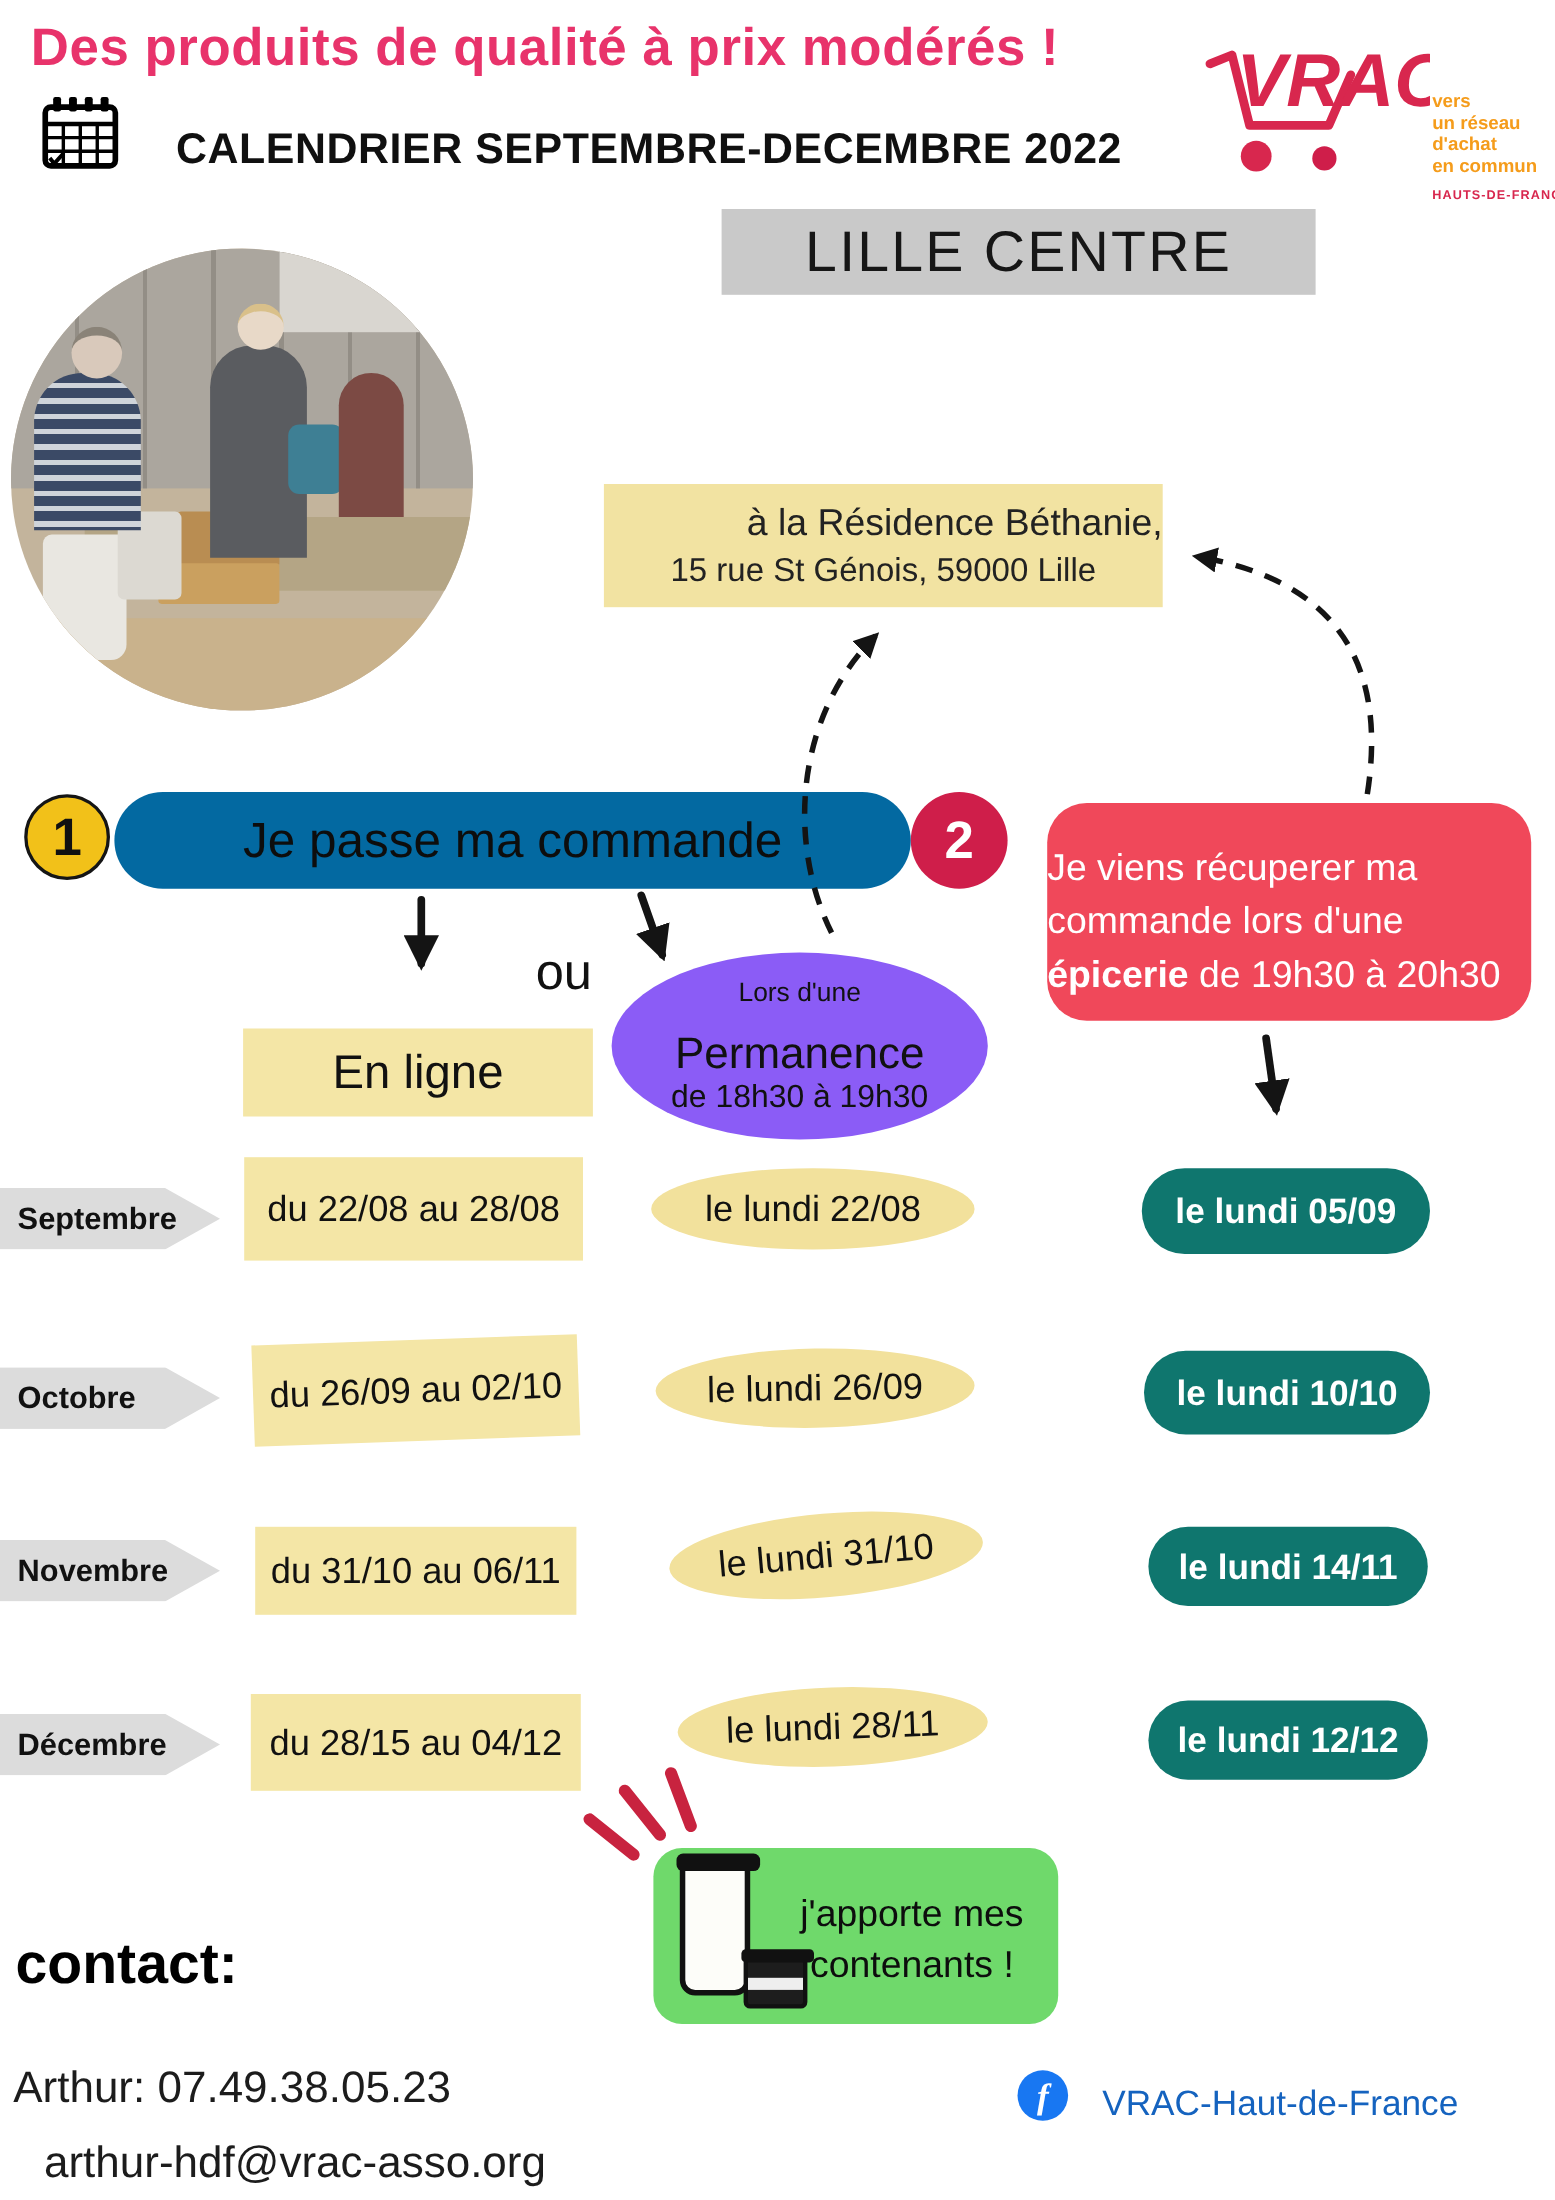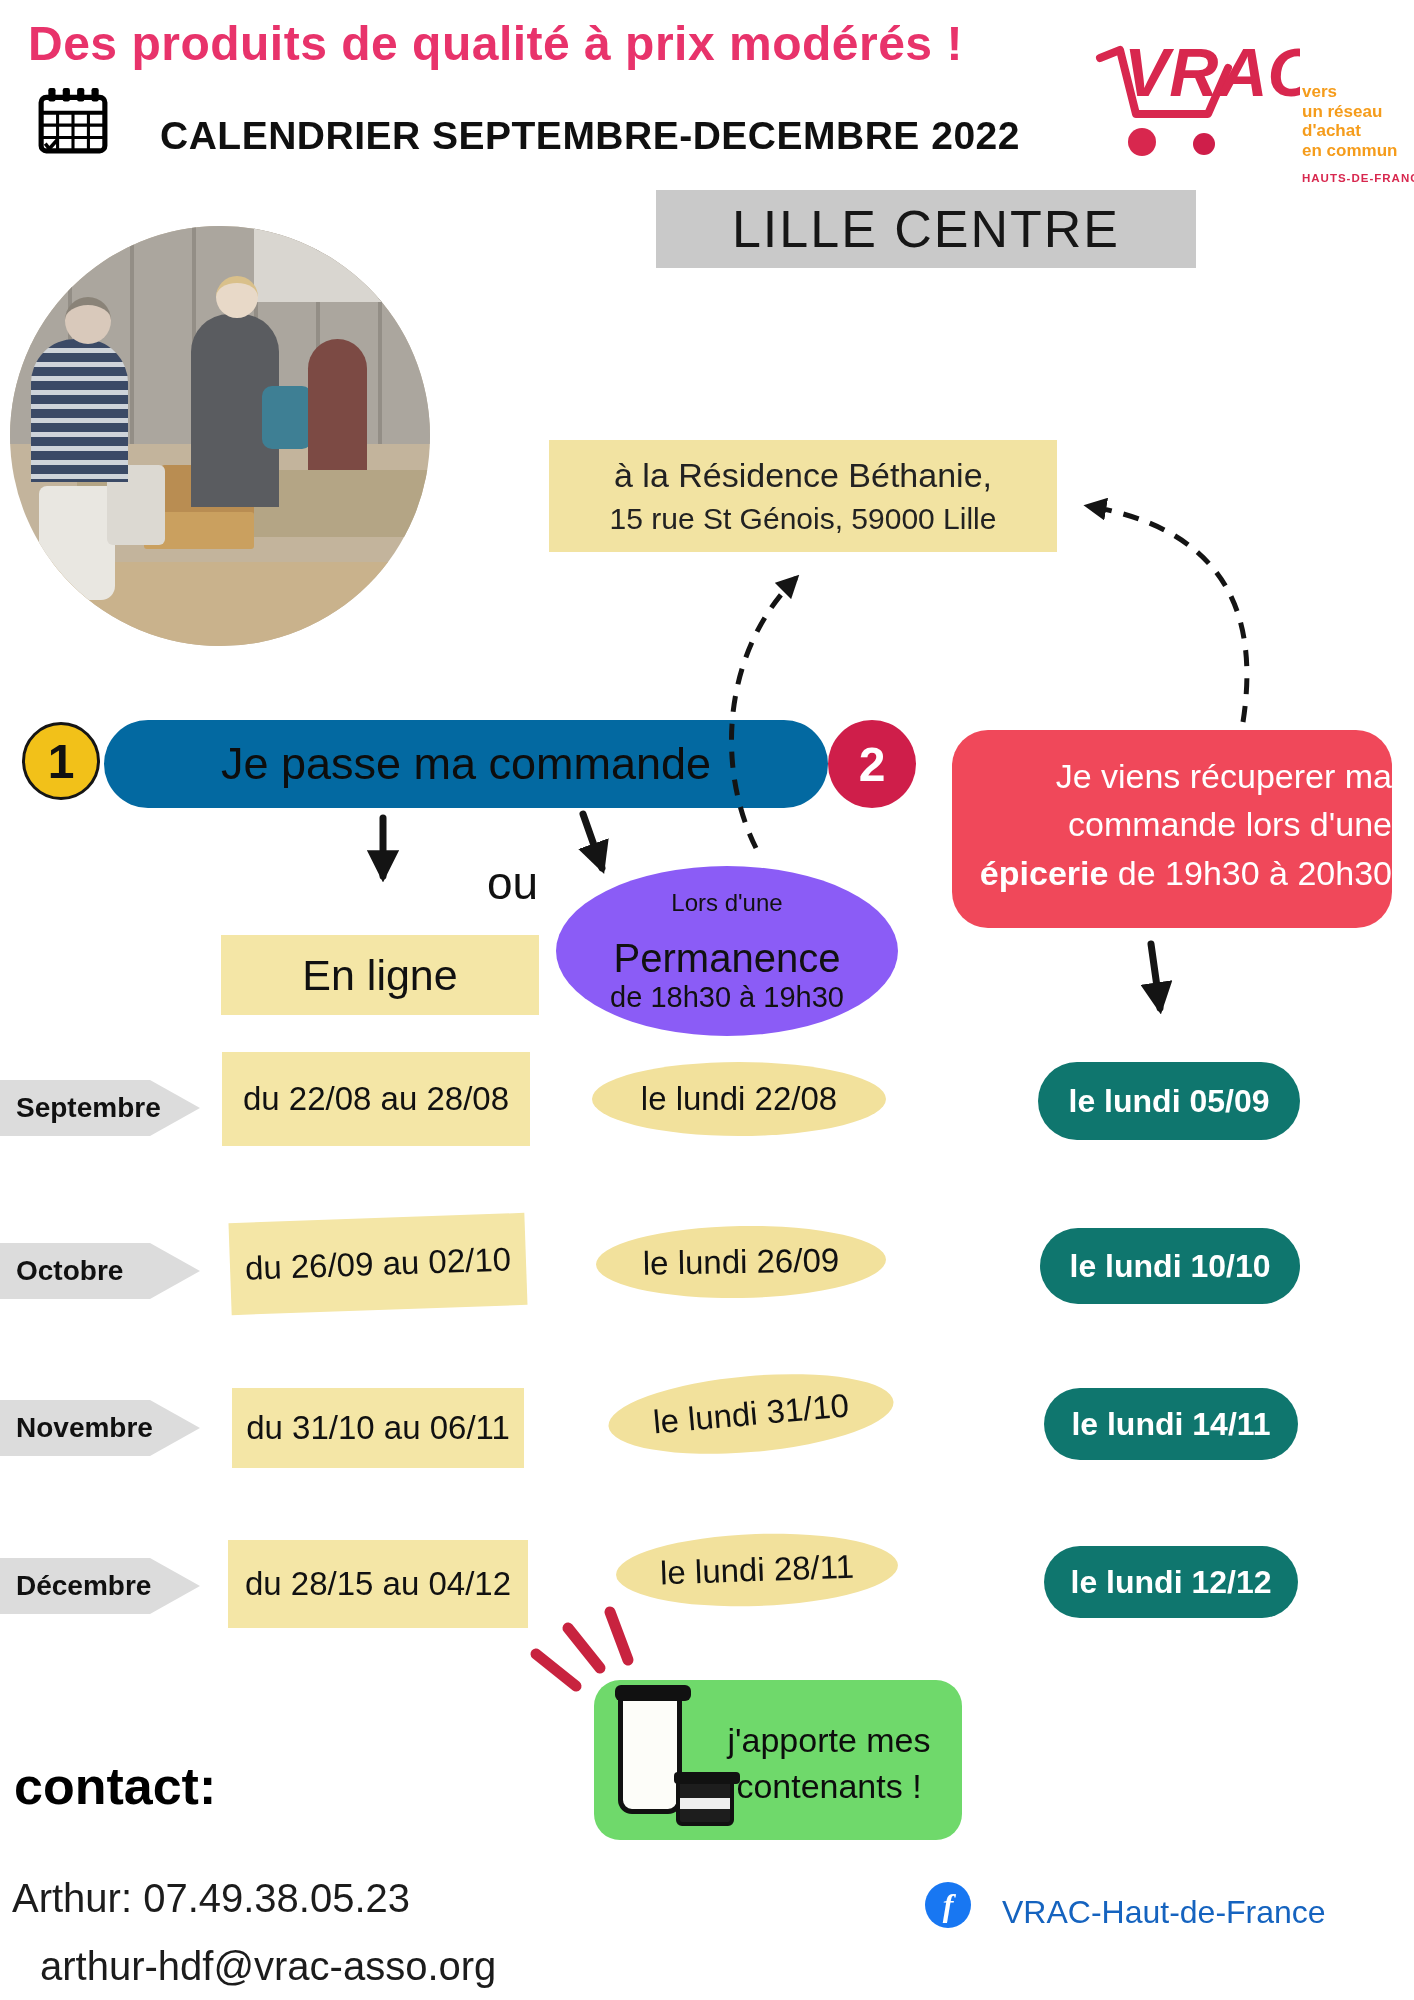--- a/index.html
+++ b/index.html
@@ -35,32 +35,32 @@
   .ph-p1-head{left:13%;top:17%;width:11%;height:11%;background:#d9c9bb;border-radius:50%;border-top:8px solid #8a8378;box-sizing:border-box;}
   .ph-p1-body{left:5%;top:27%;width:23%;height:34%;border-radius:44px 44px 0 0;
       background:repeating-linear-gradient(180deg,#3b4a66 0 9px,#cfd4da 9px 14px);}
   .ph-p2-head{left:49%;top:12%;width:10%;height:10%;background:#e8d9c8;border-radius:50%;border-top:7px solid #d9c08a;box-sizing:border-box;}
   .ph-p2-body{left:43%;top:21%;width:21%;height:46%;background:#5a5c60;border-radius:38px 38px 0 0;}
   .ph-bag{left:60%;top:38%;width:12%;height:15%;background:#3e7f94;border-radius:10px;}
   .ph-p3-body{left:71%;top:27%;width:14%;height:31%;background:#7c4a44;border-radius:30px 30px 0 0;}
 
   
   .addr{left:549px;top:440px;width:508px;height:112px;background:#f2e3a2;text-align:center;padding-top:16px;box-sizing:border-box;}
-  .addr-l1{font-size:34px;color:#222;}
+  .addr-l1{font-size:34px;color:#222;text-align:right;}
   .addr-l2{font-size:30px;color:#222;margin-top:7px;}
 
   
   .n1{left:22px;top:722px;width:78px;height:78px;border-radius:50%;background:#f2c119;border:3px solid #151515;
       display:flex;align-items:center;justify-content:center;font-size:48px;font-weight:600;box-sizing:border-box;}
   .pill1{left:104px;top:720px;width:724px;height:88px;border-radius:44px;background:#0369a1;
       display:flex;align-items:center;justify-content:center;font-size:45px;color:#0d0d0d;}
   .n2{left:828px;top:720px;width:88px;height:88px;border-radius:50%;background:#cf1e4a;color:#fff;
       display:flex;align-items:center;justify-content:center;font-size:48px;font-weight:600;}
   .box2{left:952px;top:730px;width:440px;height:198px;border-radius:36px;background:#f0485a;color:#fff;
-      text-align:right;font-size:34px;line-height:1.42;padding-top:22px;box-sizing:border-box;}
+      text-align:left;font-size:34px;line-height:1.42;padding-top:35px;box-sizing:border-box;}
   .box2 .b{font-weight:700;}
 
   .ou{left:487px;top:856px;font-size:46px;color:#111;}
 
   
   .hdr-online{left:221px;top:935px;width:318px;height:80px;background:#f4e6a6;
       display:flex;align-items:center;justify-content:center;font-size:43px;}
   .hdr-perm{left:556px;top:866px;width:342px;height:170px;border-radius:50%;background:#8b5cf6;
       display:flex;flex-direction:column;align-items:center;justify-content:center;text-align:center;}
   .hdr-perm .pre{font-size:24px;}

